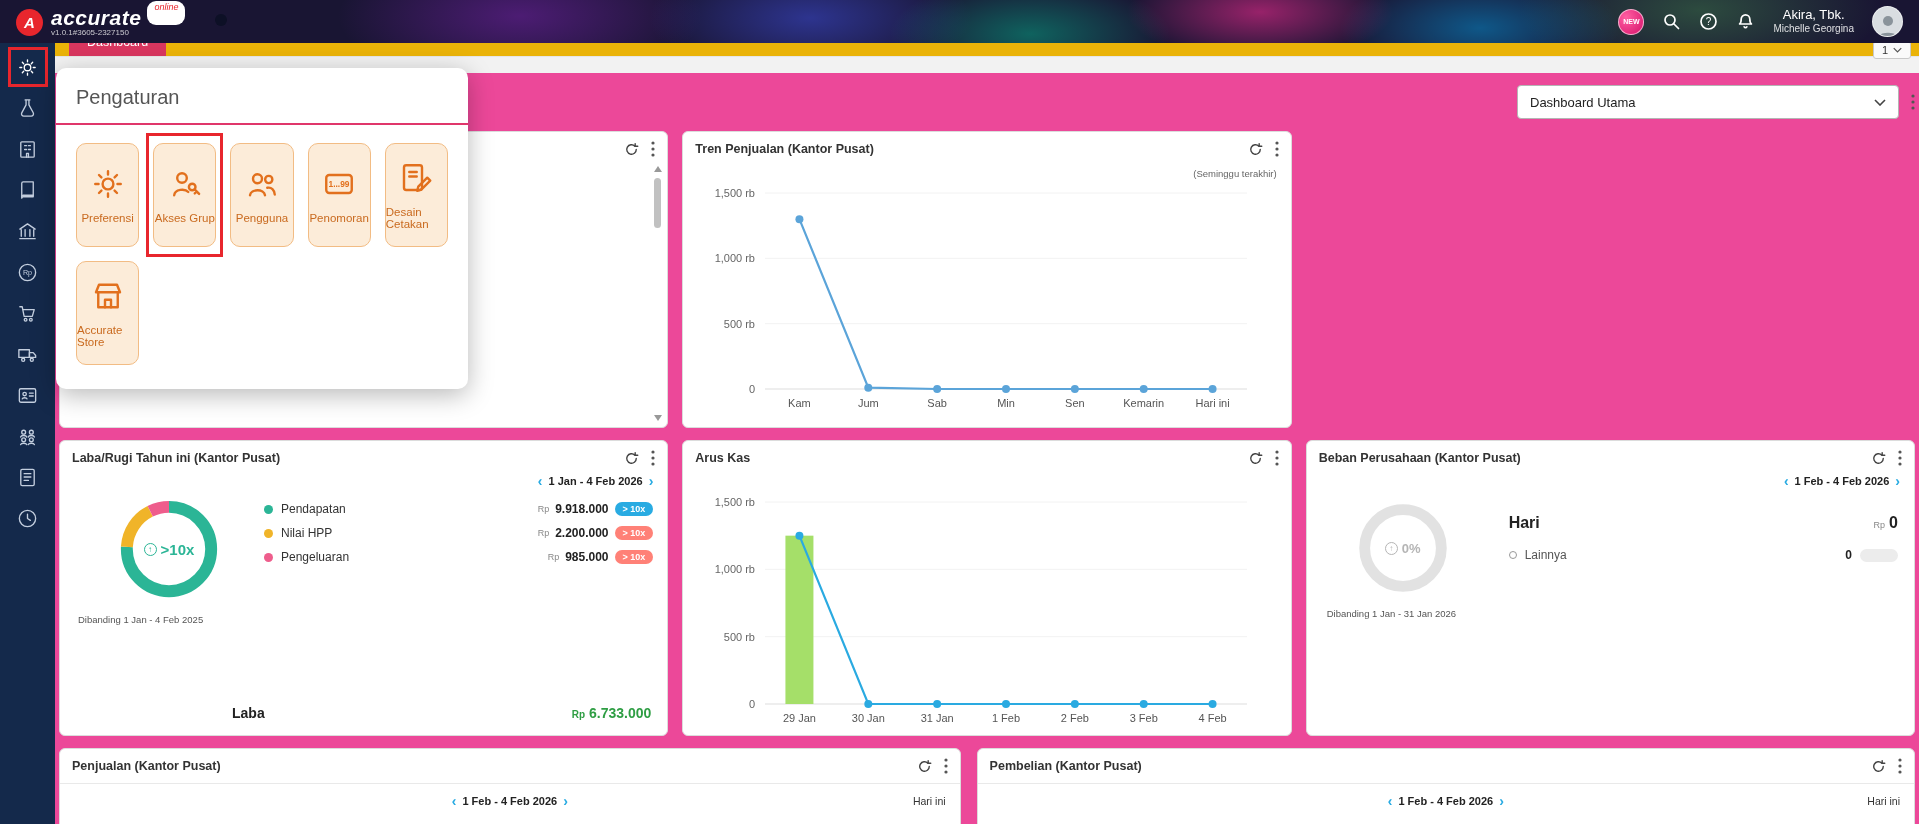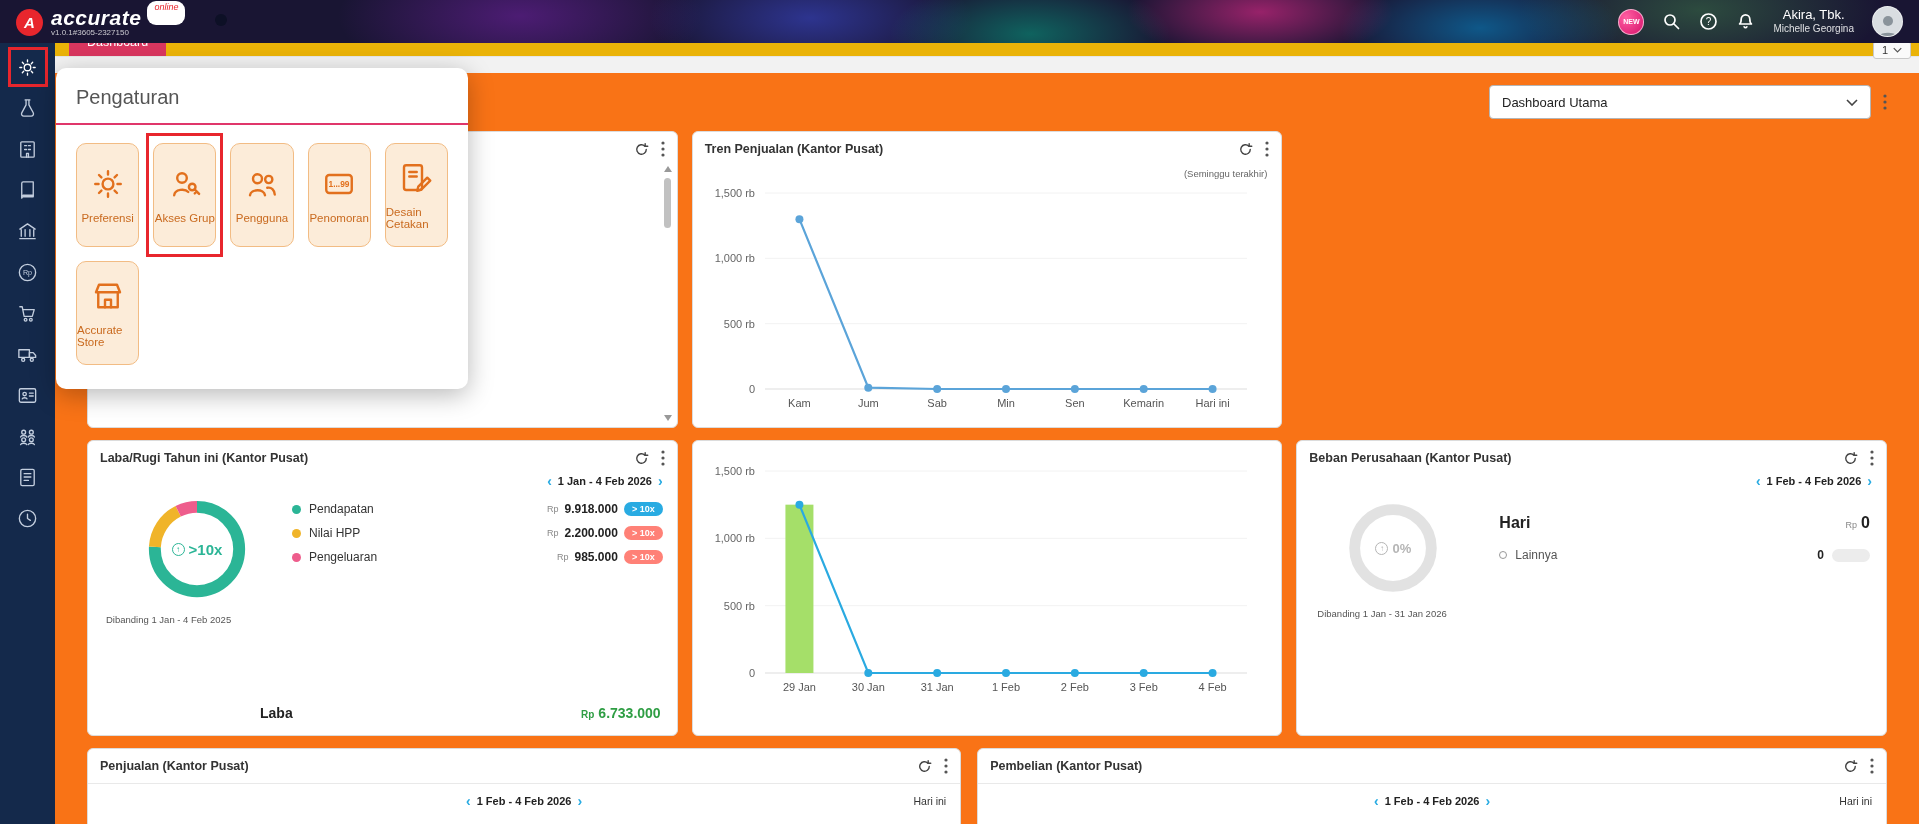--- a/index.html
+++ b/index.html
@@ -44,21 +44,21 @@
 
   
   .sidebar { position:absolute; left:0; top:43px; bottom:0; width:55px; background:#14294b; z-index:40;
     display:flex; flex-direction:column; align-items:center; padding-top:12px; gap:17px; }
   .side-item { width:24px; height:24px; position:relative; display:flex; align-items:center; justify-content:center; }
   .side-ic { width:23px; height:23px; fill:none; stroke:#c3cede; stroke-width:1.4; stroke-linecap:round; stroke-linejoin:round; }
   .side-item.active .side-ic { stroke:#fff; }
   .hl { position:absolute; inset:-8px; border:3px solid #e8262d; }
 
   
-  .content { position:absolute; left:55px; top:73px; right:0; bottom:0; background:#f97316; padding:12px 32px 0; overflow:hidden; }
+  .content { position:absolute; left:55px; top:73px; right:0; bottom:0; background:#ec4899; padding:12px 4px 0; overflow:hidden; }
   .content-head { display:flex; justify-content:flex-end; align-items:center; gap:12px; height:34px; margin-bottom:12px; }
   .select-box { width:382px; height:34px; border:1px solid #b5b5b5; border-radius:4px; background:#fff;
     display:flex; align-items:center; justify-content:space-between; padding:0 12px; font-size:13px; color:#222; cursor:pointer; }
   .grid3 { display:grid; grid-template-columns:repeat(3,1fr); gap:14px; margin-bottom:12px; }
   .grid2 { display:grid; grid-template-columns:49fr 51fr; gap:16px; }
   .row1 .card { height:297px; } .row2 .card { height:296px; } .row3 .card { height:120px; }
   .card { background:#fff; border:1px solid #dcdcdc; border-radius:6px; display:flex; flex-direction:column; position:relative; overflow:hidden; }
   .card-header { display:flex; align-items:center; padding:9px 12px 6px; }
   .card-header.bordered { border-bottom:1px solid #e9e9e9; padding-bottom:9px; }
   .card-title { font-size:12.5px; font-weight:bold; color:#333; }
@@ -448,20 +448,38 @@
         <div class="lr-bottom">
           <span class="lr-total-label">Laba</span>
           <span class="lr-total-val">
               <span class="rp-g">Rp</span>
               <span>6.733.000</span>
             </span>
         </div>
       </div>
 
       <div class="card">
+        <div class="card-header">
+          <span class="card-title">Arus Kas</span>
+          <div class="card-actions">
+            <span class="icon-btn">
+                <svg class="ic" viewBox="0 0 18 18">
+                  <path d="M14.7 9A5.7 5.7 0 1 1 13 4.95"></path>
+                  <path d="M13.4 2v3.1h3.1"></path>
+                </svg>
+              </span>
+            <span class="icon-btn">
+                <svg width="4" height="16" viewBox="0 0 4 16">
+                  <circle cx="2" cy="2" r="1.6" fill="#555"></circle>
+                  <circle cx="2" cy="8" r="1.6" fill="#555"></circle>
+                  <circle cx="2" cy="14" r="1.6" fill="#555"></circle>
+                </svg>
+              </span>
+          </div>
+        </div>
         <svg class="chart" width="572" height="244" viewBox="0 0 572 244">
             <line x1="64" y1="218" x2="546" y2="218" stroke="#dddddd" stroke-width="1"></line>
             <text x="54" y="222" text-anchor="end" font-size="11" fill="#666">0</text>
             <line x1="64" y1="150.66666666666669" x2="546" y2="150.66666666666669" stroke="#f2f2f2" stroke-width="1"></line>
             <text x="54" y="154.66666666666669" text-anchor="end" font-size="11" fill="#666">500 rb</text>
             <line x1="64" y1="83.33333333333334" x2="546" y2="83.33333333333334" stroke="#f2f2f2" stroke-width="1"></line>
             <text x="54" y="87.33333333333334" text-anchor="end" font-size="11" fill="#666">1,000 rb</text>
             <line x1="64" y1="16" x2="546" y2="16" stroke="#f2f2f2" stroke-width="1"></line>
             <text x="54" y="20" text-anchor="end" font-size="11" fill="#666">1,500 rb</text>
             <text x="98.42857142857143" y="236" text-anchor="middle" font-size="11" fill="#555">29 Jan</text>

